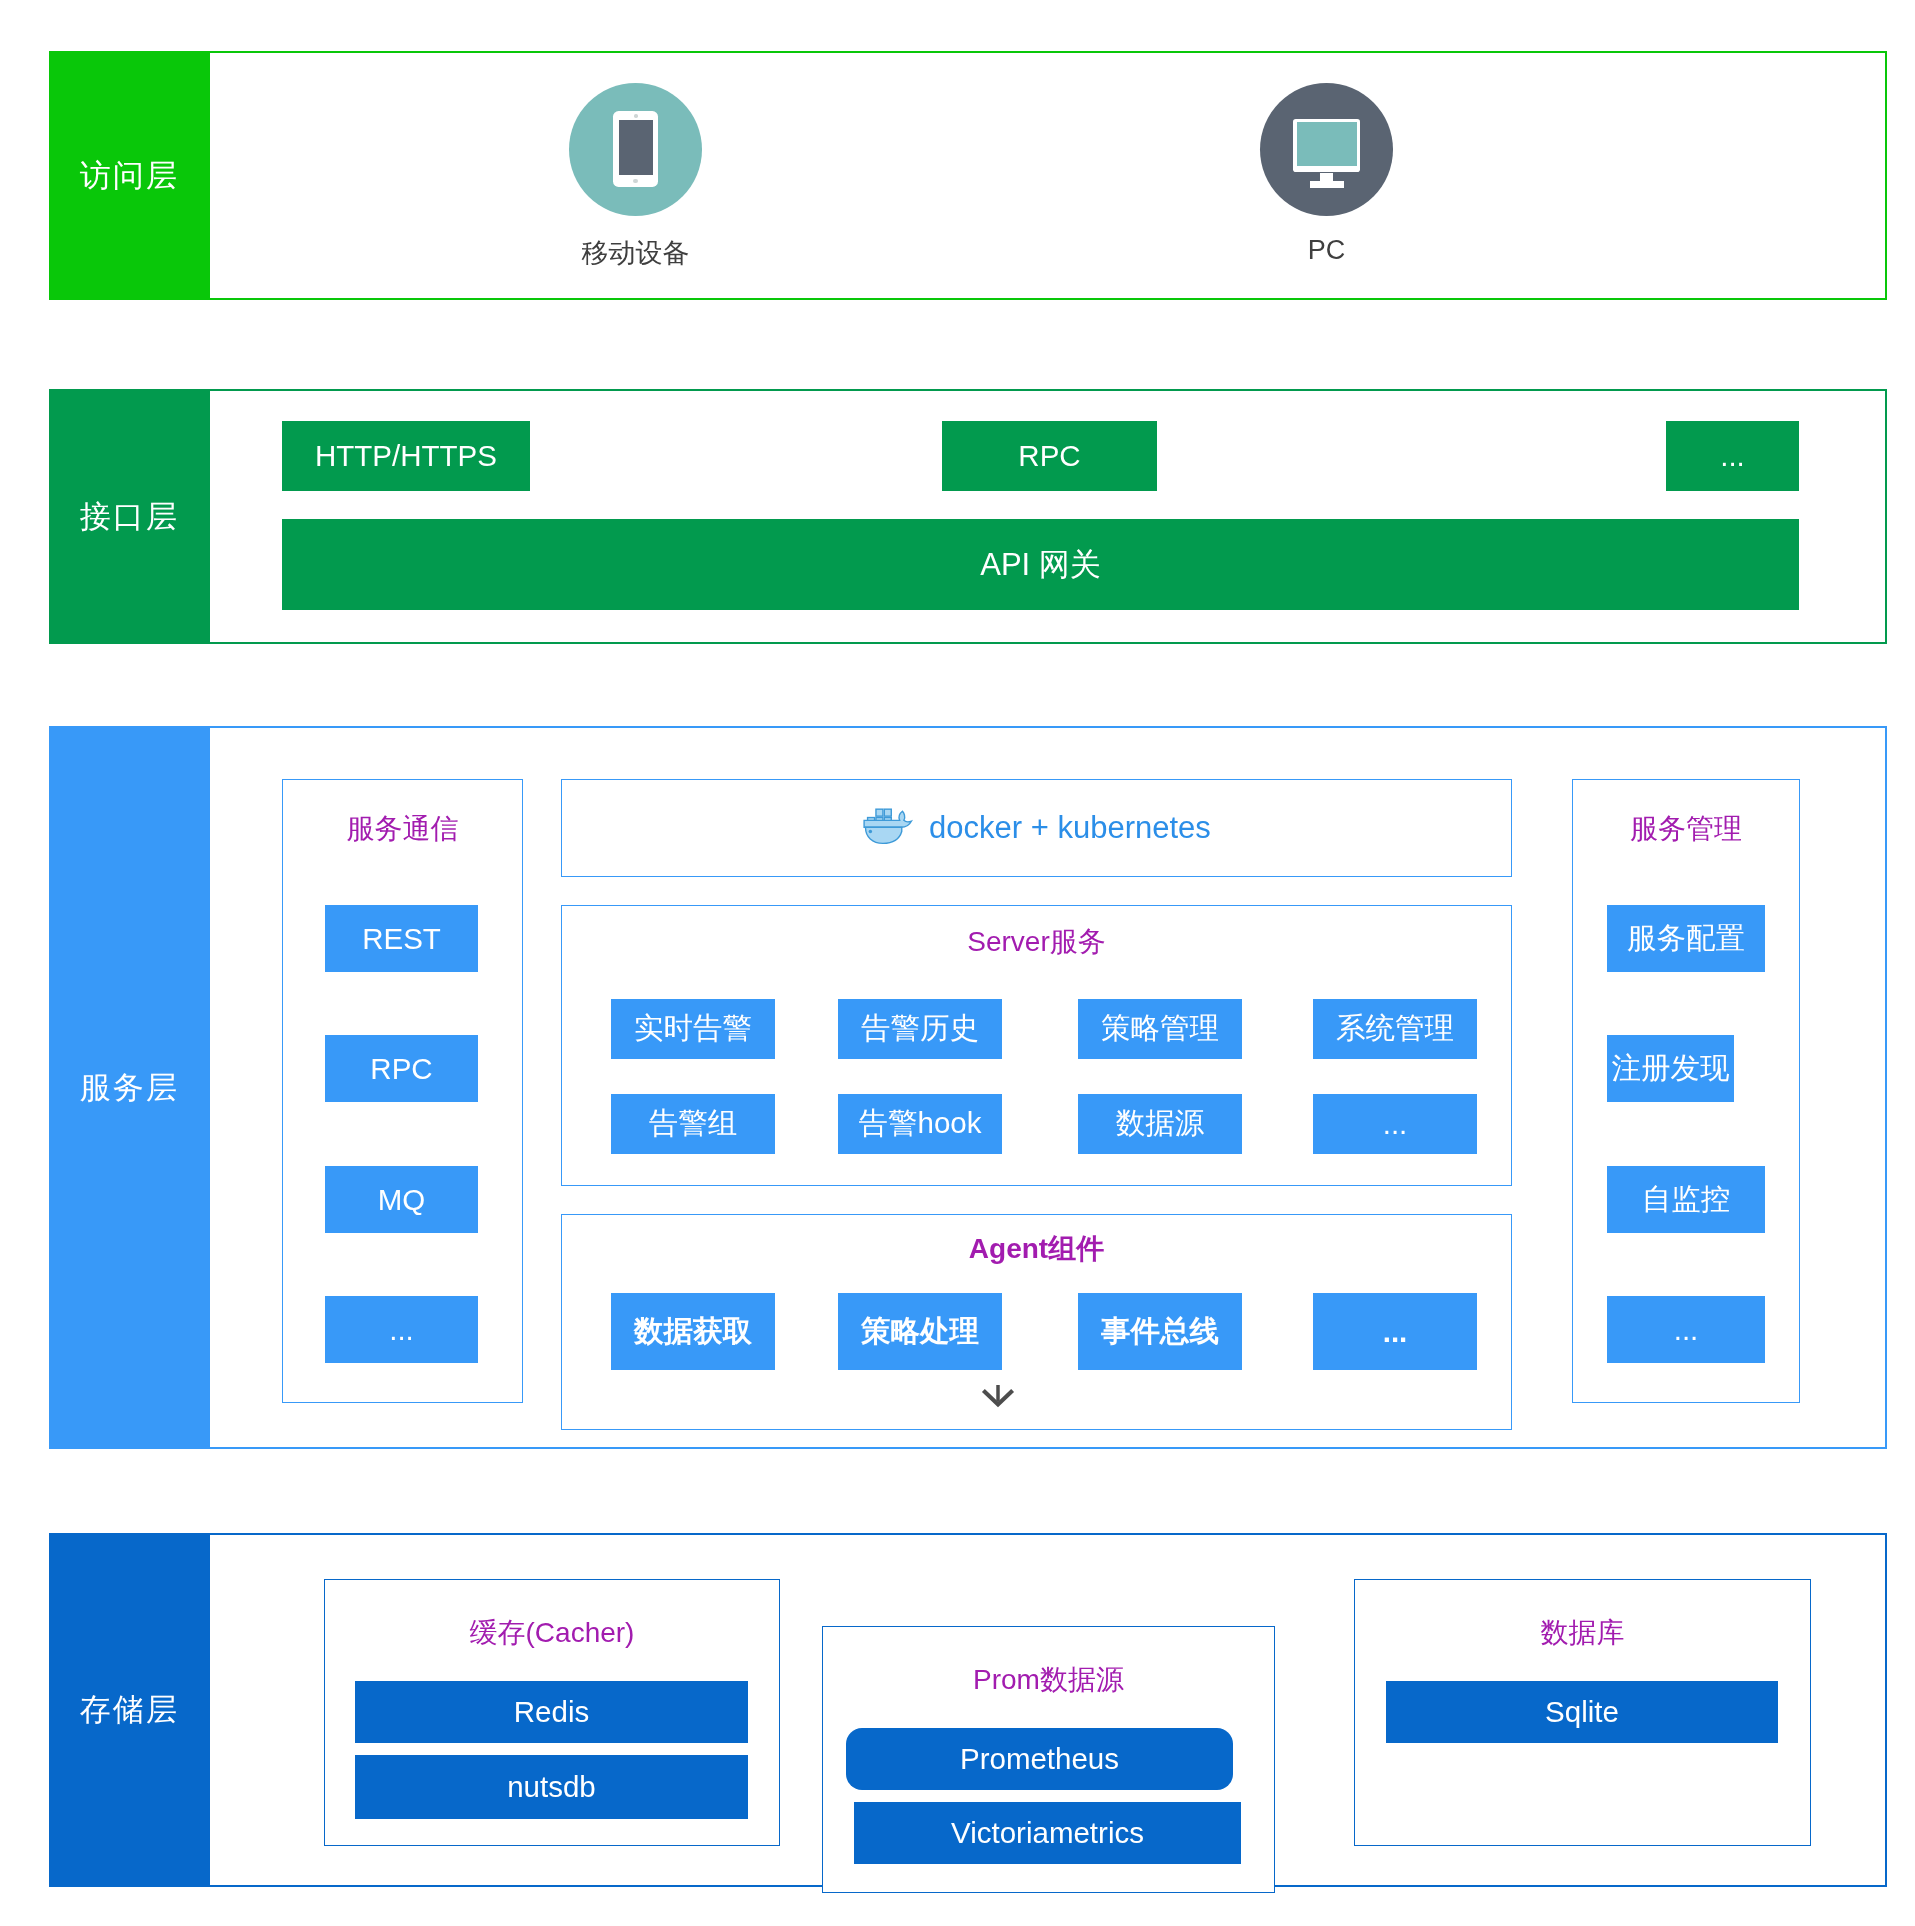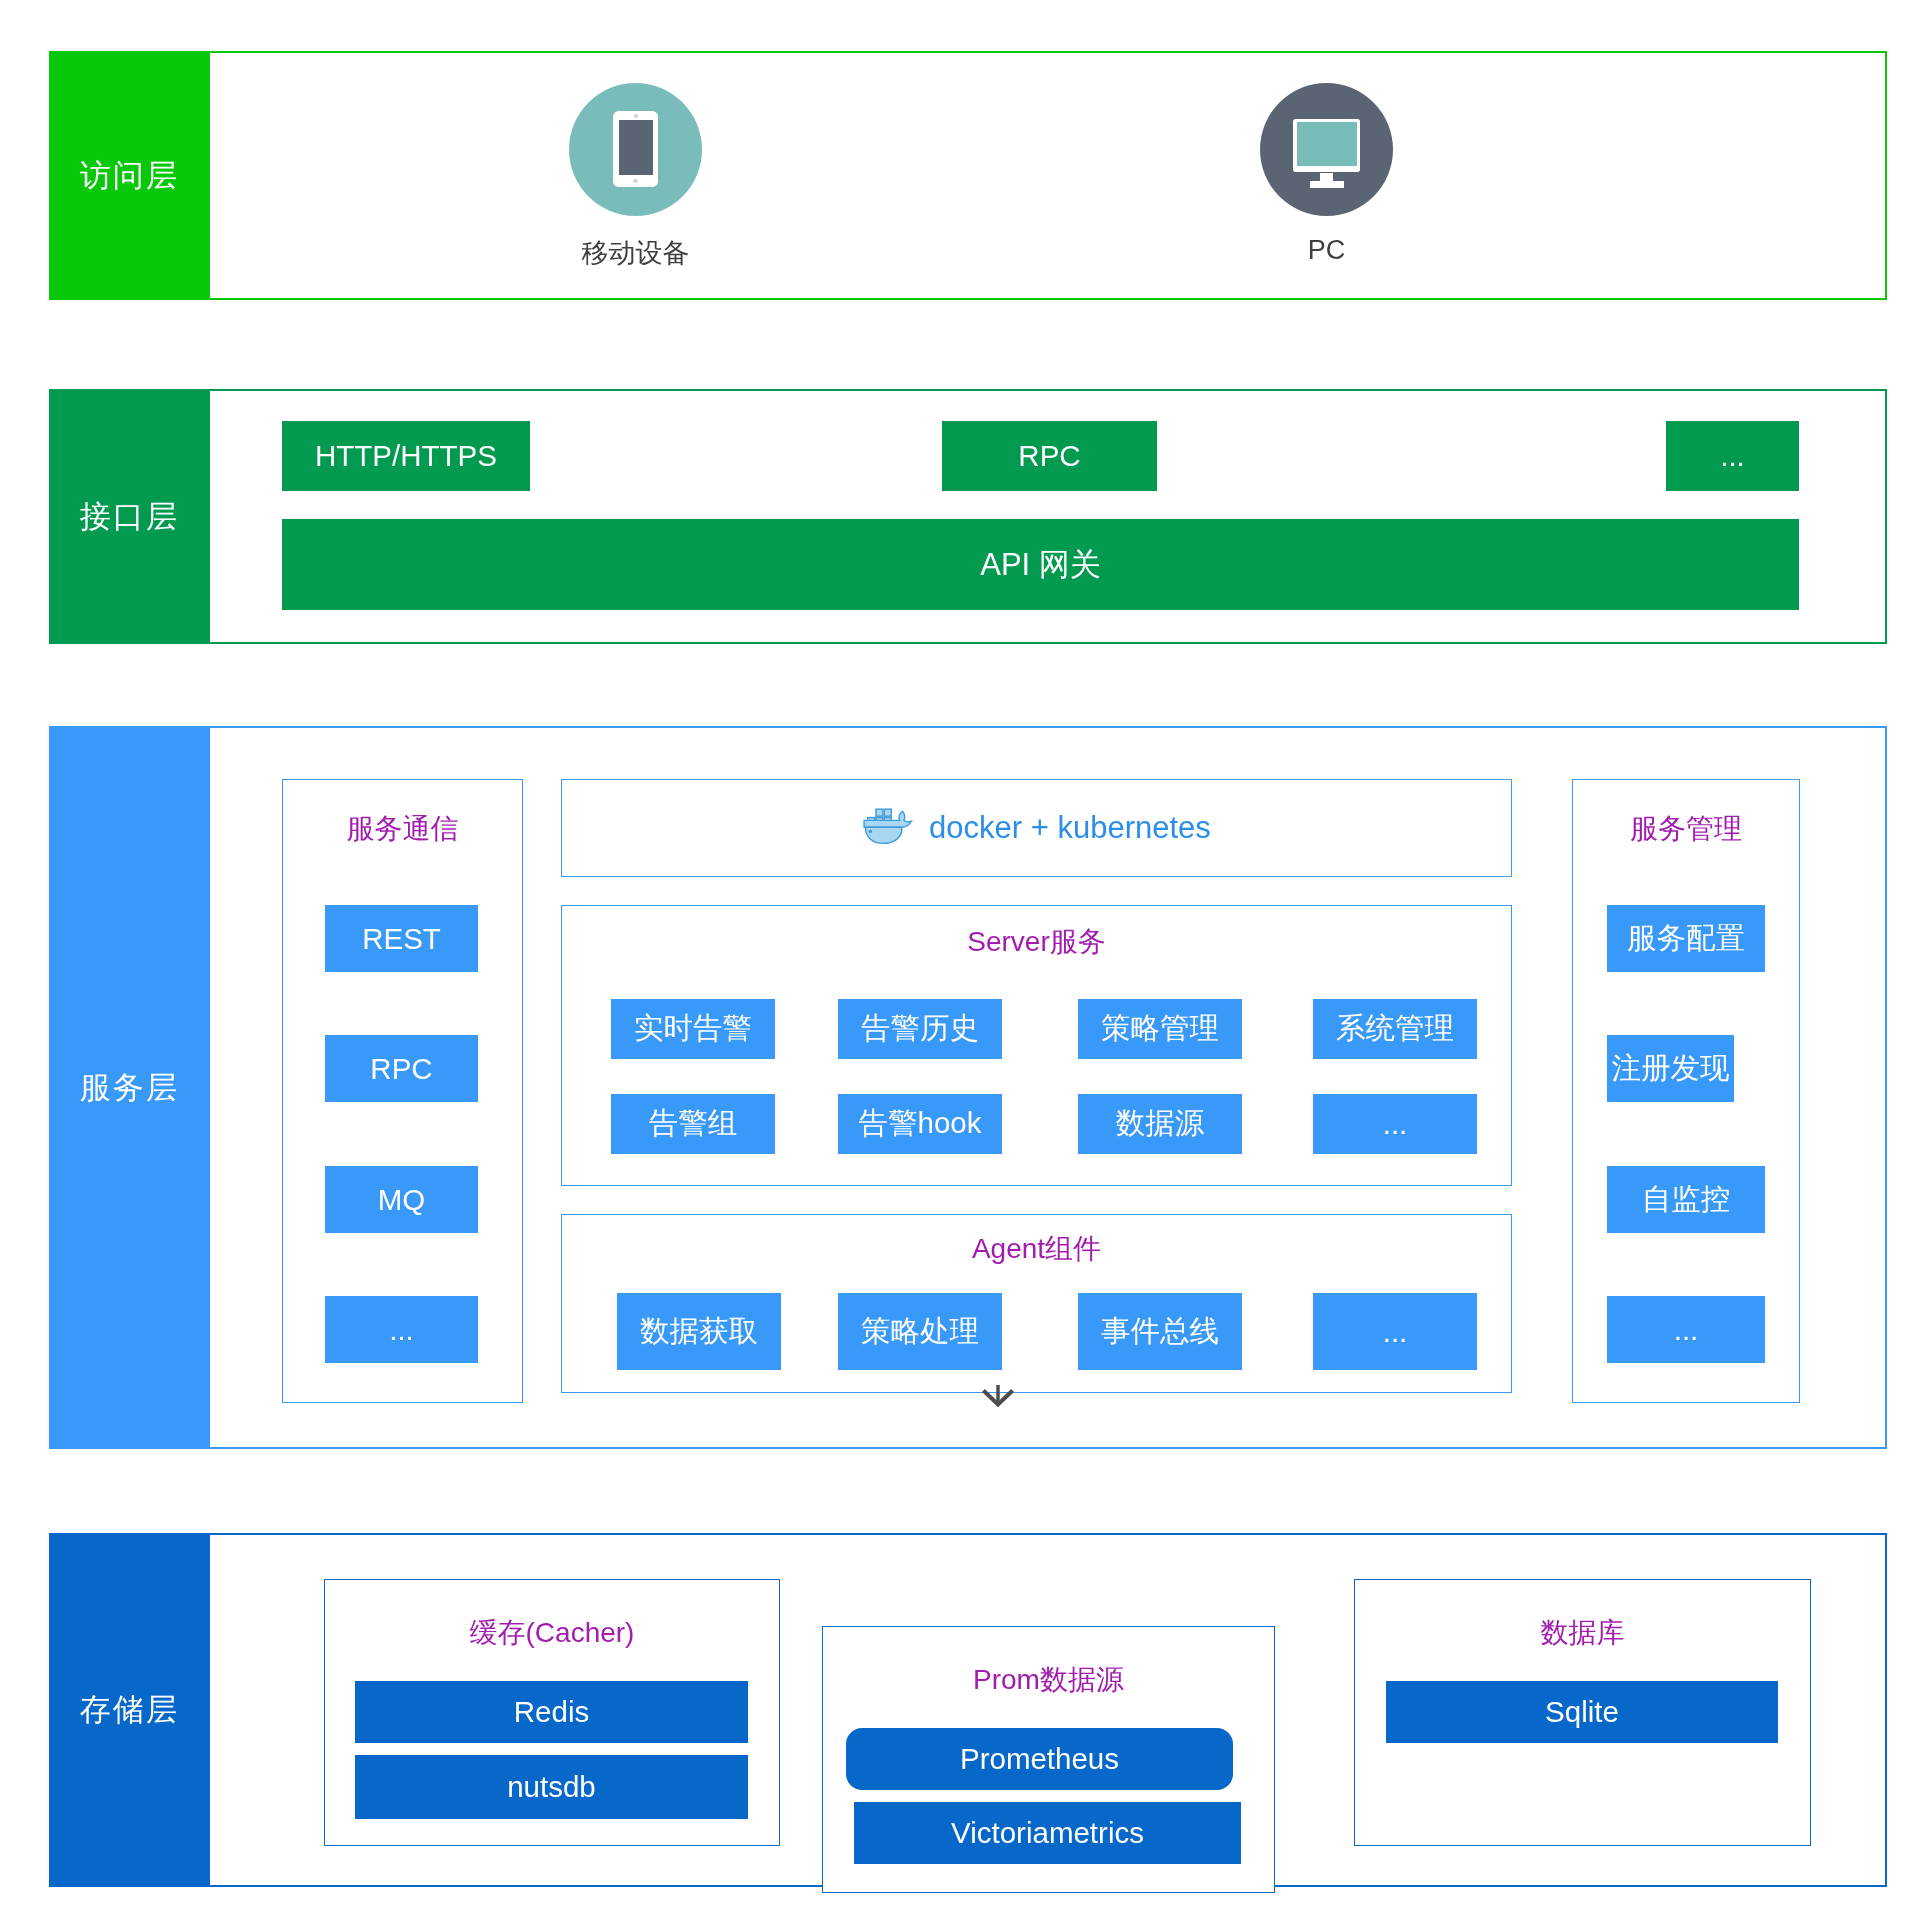--- a/index.html
+++ b/index.html
@@ -127,23 +127,23 @@
       <div class="blue-btn" style="left:49px;top:93px;width:164px;height:60px;">实时告警</div>
       <div class="blue-btn" style="left:276px;top:93px;width:164px;height:60px;">告警历史</div>
       <div class="blue-btn" style="left:516px;top:93px;width:164px;height:60px;">策略管理</div>
       <div class="blue-btn" style="left:751px;top:93px;width:164px;height:60px;">系统管理</div>
       <div class="blue-btn" style="left:49px;top:188px;width:164px;height:60px;">告警组</div>
       <div class="blue-btn" style="left:276px;top:188px;width:164px;height:60px;">告警hook</div>
       <div class="blue-btn" style="left:516px;top:188px;width:164px;height:60px;">数据源</div>
       <div class="blue-btn" style="left:751px;top:188px;width:164px;height:60px;">...</div>
     </div>
 
-    <div class="blue-box" style="left:510px;top:486px;width:951px;height:179px;">
+    <div class="blue-box" style="left:510px;top:486px;width:951px;height:216px;font-weight:bold;">
       <span class="box-title" style="padding-top:15.4px;">Agent组件</span>
-      <div class="blue-btn" style="left:49px;top:78px;width:164px;height:77px;margin-left:6px;">数据获取</div>
+      <div class="blue-btn" style="left:49px;top:78px;width:164px;height:77px;">数据获取</div>
       <div class="blue-btn" style="left:276px;top:78px;width:164px;height:77px;">策略处理</div>
       <div class="blue-btn" style="left:516px;top:78px;width:164px;height:77px;">事件总线</div>
       <div class="blue-btn" style="left:751px;top:78px;width:164px;height:77px;">...</div>
     </div>
 
     <svg class="down-arrow" style="left:930px;top:657px;" width="34" height="32" viewBox="0 0 48 46">
       <line x1="24" y1="0" x2="24" y2="24" stroke="#4d4d4d" stroke-width="5"></line>
       <path d="M3 8 L24 28 L45 8" fill="none" stroke="#4d4d4d" stroke-width="6"></path>
     </svg>
 

